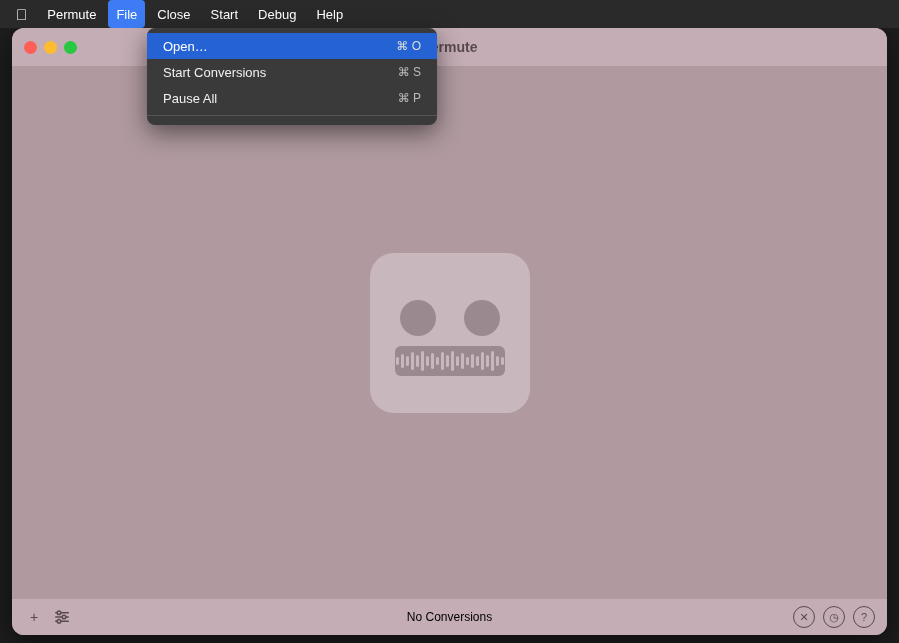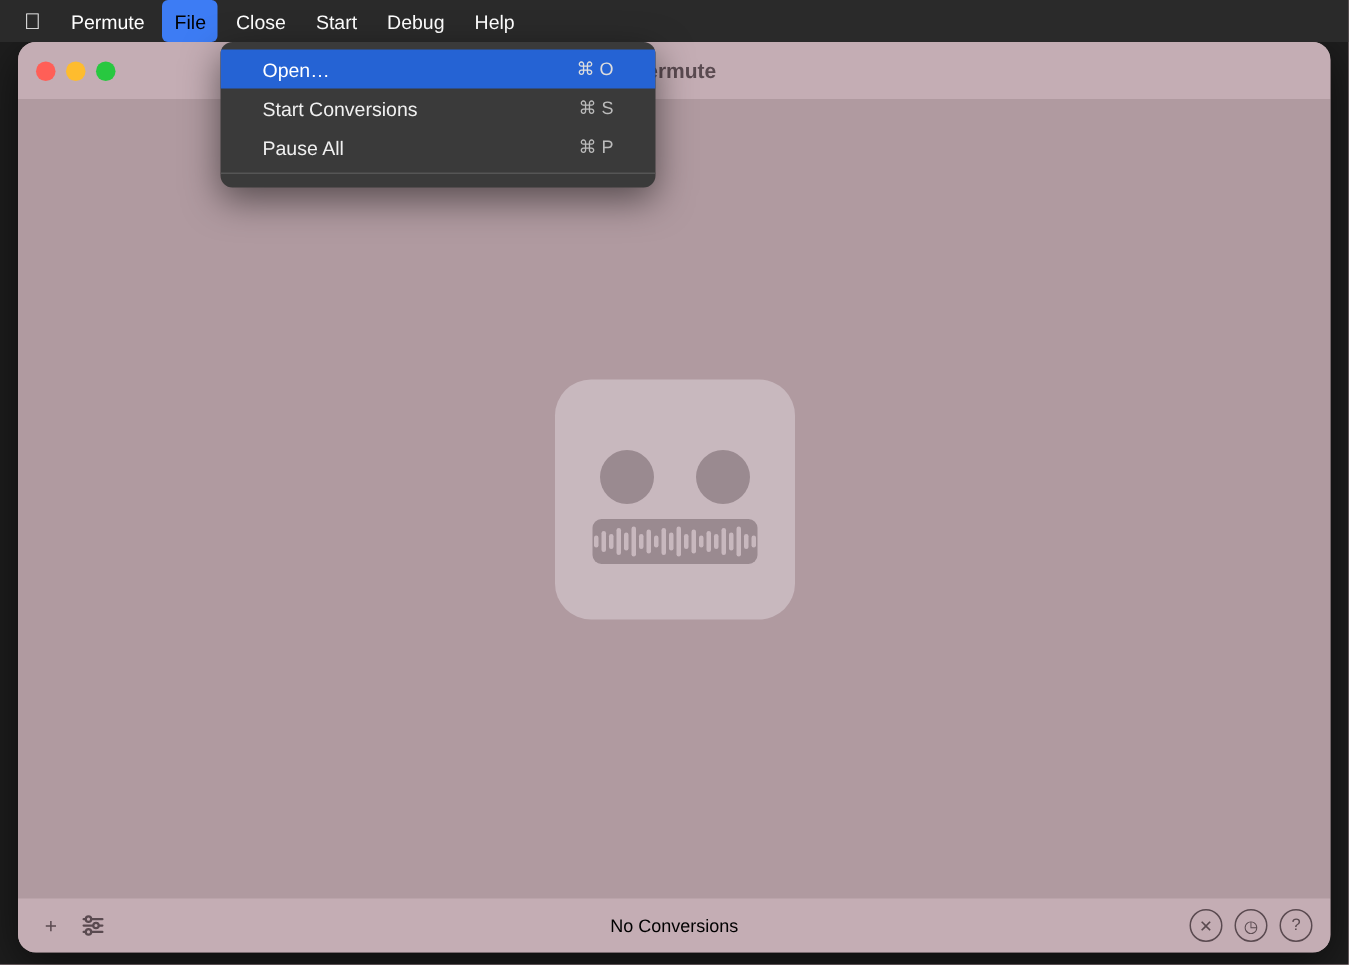--- a/index.html
+++ b/index.html
@@ -42,21 +42,21 @@
       padding: 2px 8px;
       height: 100%;
       display: flex;
       align-items: center;
       cursor: default;
       border-radius: 4px;
     }
 
     .menubar-item.active {
       background: #3d7cf4;
-      color: #000000;
+      color: #ffffff;
     }
 
     
     .app-window {
       position: absolute;
       top: 28px;
       left: 12px;
       right: 12px;
       bottom: 8px;
       background: #b09aa0;
@@ -230,21 +230,21 @@
       box-shadow: 0 8px 24px rgba(0,0,0,0.5);
       z-index: 200;
       padding: 5px 0;
       overflow: hidden;
     }
 
     .menu-item {
       display: flex;
       align-items: center;
       justify-content: space-between;
-      padding: 6px 28px;
+      padding: 6px 16px;
       font-size: 13px;
       color: #f0f0f0;
       cursor: default;
       height: 26px;
     }
 
     .menu-item.highlighted {
       background: #2563d4;
       color: #fff;
     }

